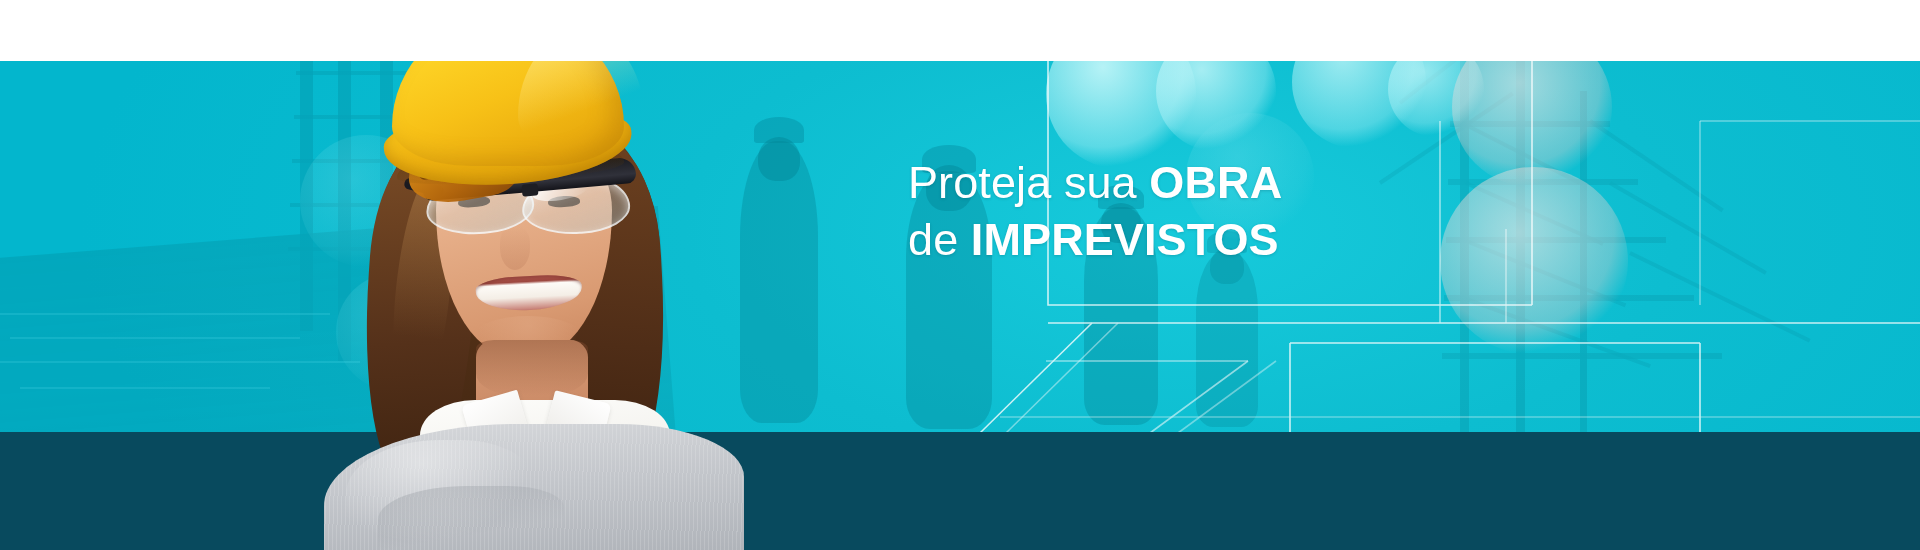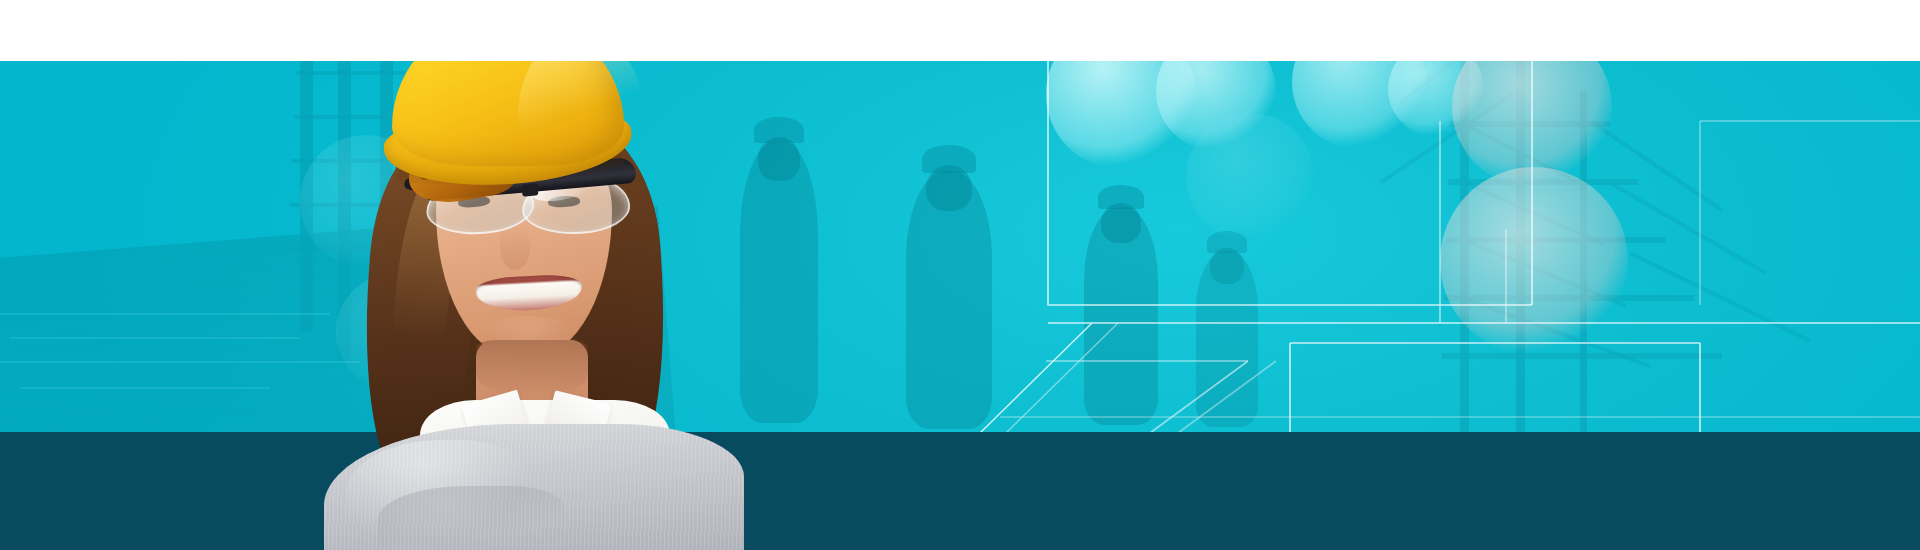--- a/index.html
+++ b/index.html
@@ -423,20 +423,28 @@
     <div class="bokeh warm" style="left:1452px;top:-34px;width:160px;height:160px;"></div>
     <div class="bokeh warm" style="left:1440px;top:106px;width:188px;height:188px;"></div>
     <div class="bokeh dim" style="left:1186px;top:52px;width:128px;height:128px;opacity:.55;"></div>
     <div class="bokeh dim" style="left:300px;top:74px;width:132px;height:132px;opacity:.5;"></div>
     <div class="bokeh dim" style="left:336px;top:212px;width:118px;height:118px;opacity:.45;"></div>
     <div class="bokeh dim" style="left:396px;top:264px;width:150px;height:150px;opacity:.4;"></div>
   </div>
 
   <div class="dark-band"></div>
 
+  <div class="headline">
+    <div class="line">
+      <span class="light">Proteja sua </span><span class="bold">OBRA</span>
+    </div>
+    <div class="line">
+      <span class="light">de </span><span class="bold">IMPREVISTOS</span>
+    </div>
+  </div>
 
   <div class="woman">
     <div class="hair-back"></div>
     <div class="hair-left"></div>
     <div class="hair-right"></div>
     <div class="hair-sheen"></div>
 
     <div class="face"></div>
     <div class="cheek l"></div>
     <div class="cheek r"></div>

